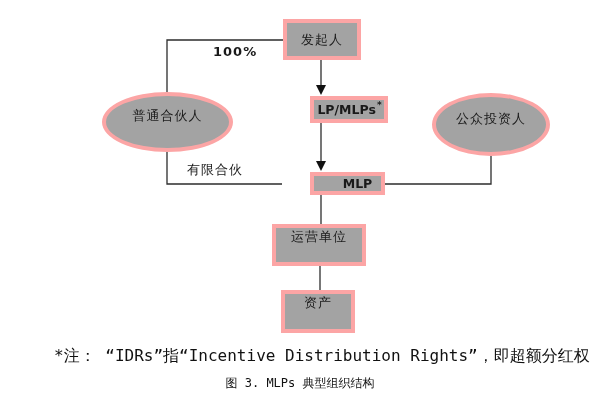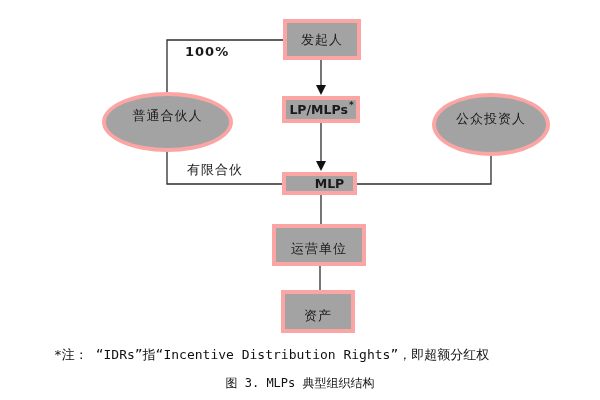--- a/index.html
+++ b/index.html
@@ -27,32 +27,32 @@
     border: 4px solid #fca5a5;
     background: #a3a3a3;
     display: flex;
     align-items: center;
     justify-content: center;
     font-size: 13px;
     letter-spacing: 1px;
     white-space: nowrap;
   }
   .node.top-text {
-    align-items: center;
-    padding-top: 8px;
+    align-items: flex-start;
   }
   .ellipse {
     border-radius: 50%;
     padding-bottom: 12px;
   }
   .sans-bold {
     font-family: "DejaVu Sans", "Liberation Sans", sans-serif;
     font-weight: bold;
     letter-spacing: 0;
     font-size: 12.5px;
+    margin-left: 28px;
   }
   .sup-mark {
     font-size: 9px;
     position: relative;
     top: -5px;
     left: 1px;
   }
   
   .n-sponsor  { left: 283px; top: 19px;  width: 78px;  height: 41px; }
   .n-lpidrs   { left: 282px; top: 96px;  width: 78px;  height: 27px; }
@@ -69,21 +69,21 @@
     white-space: nowrap;
   }
   .el-100 { left: 185px; top: 44px; }
   .el-gp  { left: 187px; top: 161px; }
   .el-lp  { left: 397px; top: 163px; }
 
   .footnote {
     position: absolute;
     left: 54px;
     top: 346px;
-    font-size: 13px;
+    font-size: 16px;
     font-family: "DejaVu Sans Mono", "Liberation Mono", monospace;
     white-space: nowrap;
     color: #111111;
   }
   .caption {
     position: absolute;
     left: 0;
     right: 0;
     top: 375px;
     text-align: center;

